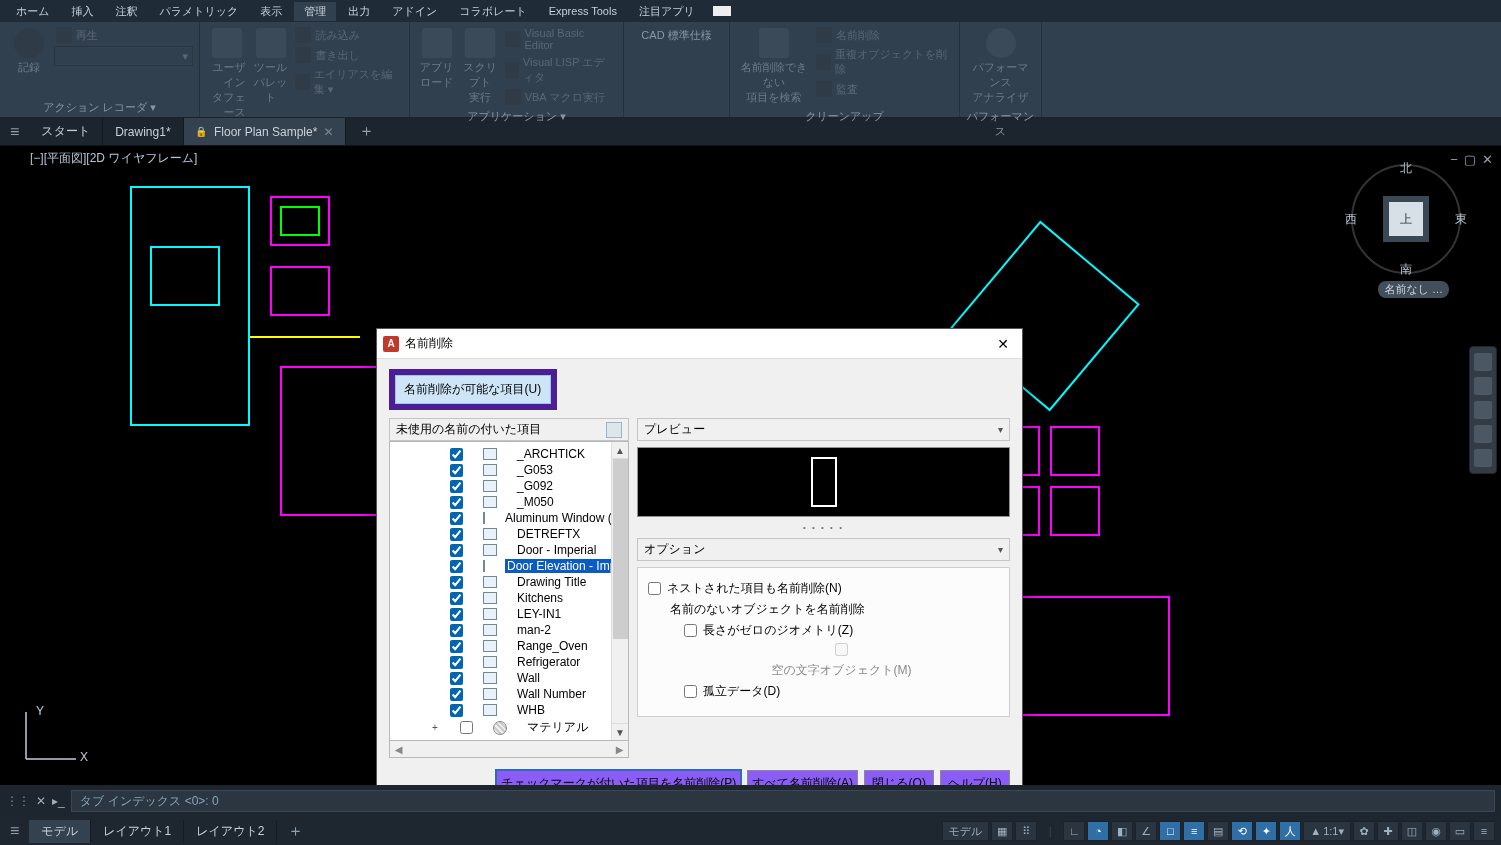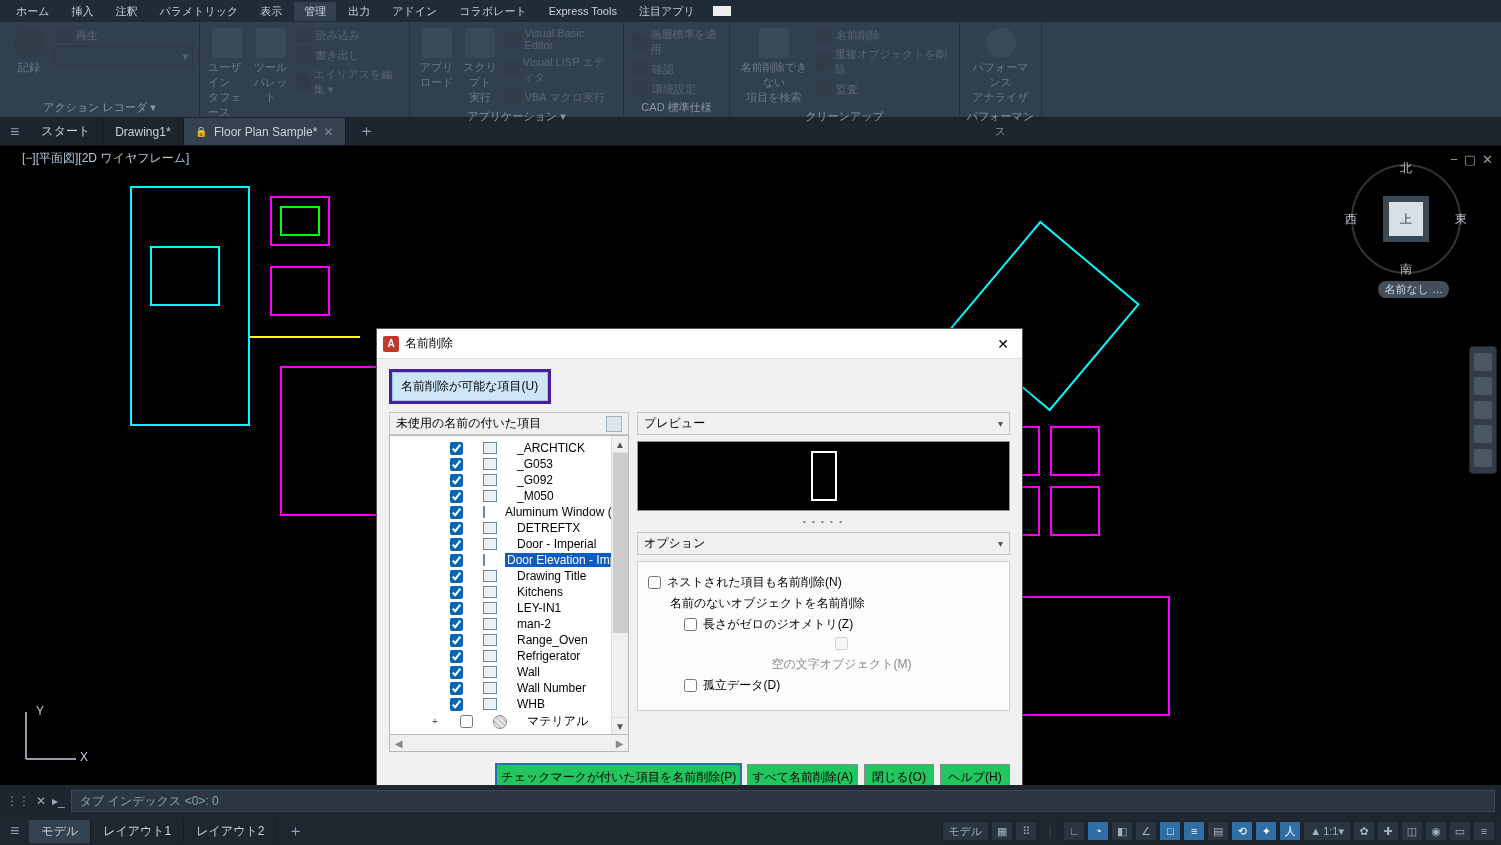--- a/index.html
+++ b/index.html
@@ -28,21 +28,21 @@
 .tabstrip { display:flex; align-items:center; background:#1c242d; height:28px; border-bottom:1px solid #0f1419; }
 .tabstrip .hamburger { padding: 0 10px; color:#8fa0b0; font-size:16px; }
 .doc-tab { display:flex; align-items:center; gap:6px; padding: 0 12px; height:100%; color:#c7d1da; font-size:12px; border-right:1px solid #121820; }
 .doc-tab.active { background:#34414e; }
 .doc-tab .lock-icon { font-size:10px; color:#8fa0b0; }
 .doc-tab .close { color:#7a8896; font-size:12px; cursor:pointer; }
 .new-tab { padding:0 12px; color:#8fa0b0; font-size:16px; }
 
 
 .drawing-area { position:relative; width:100%; height:calc(845px - 22px - 96px - 28px - 32px - 28px); background:#000; overflow:hidden; }
-.viewport-label { position:absolute; top:4px; left:12px; color:#b4c8d8; font-size:12px; z-index:2;padding-left:10px; }
+.viewport-label { position:absolute; top:4px; left:20px; color:#b4c8d8; font-size:12px; z-index:2;padding-left:10px; }
 .viewport-ctrls { position:absolute; top:6px; right:8px; display:flex; gap:6px; color:#8fa0b0; font-size:13px; z-index:2; }
 
 
 .linework { position:absolute; left:130px; top:40px; width:1100px; height:520px; }
 .linework .cyan-box { position:absolute; border:2px solid #00faff; }
 .linework .mag-box  { position:absolute; border:2px solid #ff00ff; }
 .linework .green-box{ position:absolute; border:2px solid #00ff00; }
 .linework .yel-line { position:absolute; border:1px solid #ffff00; }
 
 
@@ -85,21 +85,21 @@
 
 .dialog { position:absolute; left:376px; top:182px; width:647px; background:#f0f0f0; border:1px solid #555; z-index:10; box-shadow:0 4px 20px rgba(0,0,0,.4); color:#000; }
 .dlg-titlebar { height:30px; display:flex; align-items:center; padding: 0 6px; background:#fff; border-bottom:1px solid #ddd; }
 .dlg-titlebar .appicon { width:16px; height:16px; background:#c0392b; display:flex; align-items:center; justify-content:center; color:#fff; font-size:10px; font-weight:bold; margin-right:6px; border-radius:2px; }
 .dlg-titlebar .title { font-size:12px; flex:1; }
 .dlg-titlebar .dclose { width:26px; text-align:center; font-size:14px; cursor:pointer; }
 
 .dlg-body { padding:10px 12px 12px 12px; }
 .top-btns { display:flex; gap:4px; margin-bottom:8px; }
 .tbn { border:1px solid #8a8a8a; background:#e6e6e6; font-size:12px; padding:6px 10px; cursor:pointer; }
-.tbn.active { background:#cde5f7; border:3px solid #4c1d95; box-shadow: inset 0 0 0 1px #9ac6ea; padding-left: 9px; }
+.tbn.active { background:#cde5f7; border:6px solid #4c1d95; box-shadow: inset 0 0 0 1px #9ac6ea; padding-left: 9px; }
 
 .columns { display:flex; gap:8px; }
 .col-left { width:240px; }
 .col-right { flex:1; display:flex; flex-direction:column; gap:6px; }
 
 .section-hdr { display:flex; align-items:center; justify-content:space-between; background:#f0f0f0; border:1px solid #c5c5c5; padding:2px 6px; font-size:12px; }
 .section-hdr .tool-icon { width:16px; height:16px; background:#dde6eb; border:1px solid #9fb4c2; }
 .section-hdr .chev { color:#555; font-size:10px; }
 
 .tree { border:1px solid #b8b8b8; background:#fff; height:300px; overflow:auto; font-size:12px; padding:4px 2px; position:relative; }
@@ -124,21 +124,21 @@
 .preview-grip { text-align:center; color:#777; font-size:8px; letter-spacing:2px; }
 
 .options-box { border:1px solid #cfcfcf; background:#fcfcfc; padding:10px 10px 14px 10px; }
 .opt-row { display:flex; align-items:center; gap:6px; font-size:12px; padding:2px 0; }
 .opt-row.disabled { color:#888;flex-direction:column; }
 .opt-row input[type=checkbox]{ width:13px; height:13px; }
 .opt-sub { padding-left:22px; font-size:12px; }
 .opt-sub .opt-row { padding-left: 14px; }
 
 .dlg-buttons { display:flex; justify-content:flex-end; gap:6px; margin-top:12px; }
-.dbtn { border:1px solid #8a8a8a; background:#22c55e; font-size:12px; padding:4px 4px; cursor:pointer; min-width:70px; text-align:center; }
+.dbtn { border:1px solid #8a8a8a; background:#8b5cf6; font-size:12px; padding:4px 4px; cursor:pointer; min-width:70px; text-align:center; }
 .dbtn.primary { border:1px solid #2a6fb0; box-shadow: 0 0 0 1px #2a6fb0; }
 
 </style>
 </head>
 <body>
 
 <div class="menubar">
   <span class="menu-item">ホーム</span>
   <span class="menu-item">挿入</span>
   <span class="menu-item">注釈</span>
@@ -171,21 +171,21 @@
           </div>
       </div>
     </div>
     <div class="ribbon-panel-label">アクション レコーダ ▾</div>
   </div>
 
   <div class="ribbon-panel" style="width:210px">
     <div class="ribbon-buttons">
       <div class="rbtn-big">
           <div class="icon"></div>
-          <span style="white-space:pre-line;text-align:left;">ユーザ イン
+          <span style="white-space:pre-line;text-align:right;">ユーザ イン
 タフェース</span>
         </div>
       <div class="rbtn-big">
           <div class="icon"></div>
           <span style="white-space:pre-line;text-align:center;">ツール
 パレット</span>
         </div>
       <div class="rbtn-small-stack">
         <div class="rbtn-small disabled">
             <span class="icon"></span>
@@ -228,36 +228,20 @@
         <div class="rbtn-small disabled">
             <span class="icon"></span>
             <span>VBA マクロ実行</span>
           </div>
       </div>
     </div>
     <div class="ribbon-panel-label">アプリケーション ▾</div>
   </div>
 
   <div class="ribbon-panel" style="width:106px">
-    <div class="ribbon-buttons">
-      <div class="rbtn-small-stack">
-        <div class="rbtn-small disabled">
-            <span class="icon"></span>
-            <span>画層標準を適用</span>
-          </div>
-        <div class="rbtn-small disabled">
-            <span class="icon"></span>
-            <span>確認</span>
-          </div>
-        <div class="rbtn-small disabled">
-            <span class="icon"></span>
-            <span>環境設定</span>
-          </div>
-      </div>
-    </div>
     <div class="ribbon-panel-label">CAD 標準仕様</div>
   </div>
 
   <div class="ribbon-panel" style="width:230px">
     <div class="ribbon-buttons">
       <div class="rbtn-big" style="width:80px">
           <div class="icon"></div>
           <span style="white-space:pre-line;text-align:center;">名前削除できない
 項目を検索</span>
         </div>

